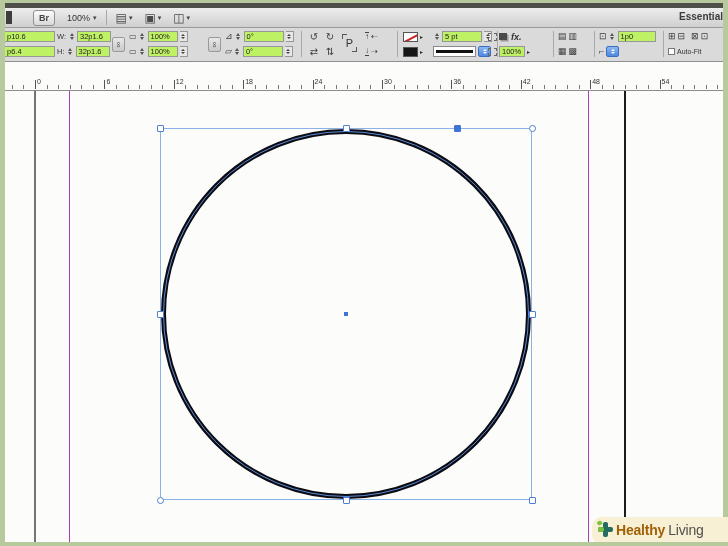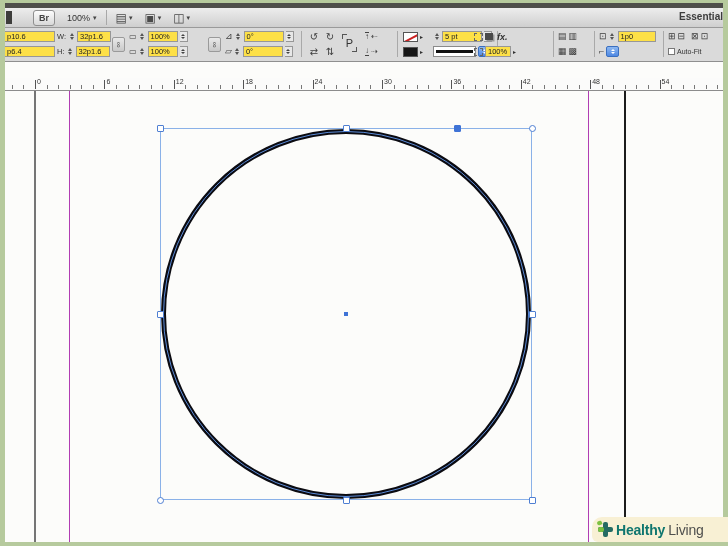--- a/index.html
+++ b/index.html
@@ -29,21 +29,21 @@
   .icon-dd{display:flex;align-items:center;gap:2px;margin-right:12px}
   .icon-dd .g{font-size:12px;color:#4a4a4a;line-height:1}
   .workspace{position:absolute;right:0;top:3px;font-weight:bold;font-size:10px;color:#3c3c3c;white-space:nowrap}
 
   
   .cpanel{position:absolute;left:5px;top:28px;width:718px;height:34px;background:#dadada;
           border-bottom:1px solid #8f8f8f;box-sizing:border-box;overflow:hidden}
   .cp-g{position:absolute;top:2px;display:grid;grid-template-rows:13px 13px;row-gap:2px}
   .cp-row{display:flex;align-items:center;gap:2px}
   .cp-sep{position:absolute;top:3px;height:26px;width:1px;background:#a9a9a9}
-  .fld{height:11px;background:#fde047;border:1px solid #979797;font-size:7.5px;line-height:10px;
+  .fld{height:11px;background:#bef264;border:1px solid #979797;font-size:7.5px;line-height:10px;
        padding:0 2px;box-sizing:border-box;color:#222;white-space:nowrap;overflow:hidden}
   .fld.cut{border-left:none}
   .lbl{font-size:7.5px;color:#333}
   .spin{display:flex;flex-direction:column;align-items:center;justify-content:center;width:7px;gap:1px}
   .spin i{display:block;width:0;height:0;border-left:2.5px solid transparent;border-right:2.5px solid transparent}
   .spin i.up{border-bottom:3px solid #555}
   .spin i.dn{border-top:3px solid #555}
   .combo{width:8px;height:11px;border:1px solid #979797;border-left:none;background:#e7e7e7;
          display:flex;flex-direction:column;align-items:center;justify-content:center;gap:1px;box-sizing:border-box}
   .combo i{display:block;width:0;height:0;border-left:2px solid transparent;border-right:2px solid transparent}
@@ -115,21 +115,21 @@
 
   
   .watermark{position:absolute;left:592px;top:517px;width:136px;height:25px;background:#f8f0d4;
              border-radius:10px 0 0 6px;display:flex;align-items:center;z-index:50;padding-left:6px;box-sizing:border-box}
   .plus-ic{position:relative;width:15px;height:15px;margin-right:3px;flex:none}
   .plus-ic .pv{position:absolute;left:5px;top:0;width:5px;height:15px;background:#256b62;border-radius:2px}
   .plus-ic .ph{position:absolute;left:0;top:5px;width:15px;height:5px;background:#256b62;border-radius:2px}
   .plus-ic .pg{position:absolute;left:0;top:5px;width:6px;height:5px;background:#7dc242;border-radius:2px}
   .plus-ic .leaf{position:absolute;left:-1px;top:-1px;width:5px;height:4px;background:#7dc242;
                  border-radius:50% 50% 0 50%;transform:rotate(-20deg)}
-  .wm-bold{font-size:14px;font-weight:bold;color:#0f766e;letter-spacing:-0.2px}
+  .wm-bold{font-size:14px;font-weight:bold;color:#a16207;letter-spacing:-0.2px}
   .wm-light{font-size:14px;color:#4f4f4d;margin-left:3px;letter-spacing:-0.2px}
 </style>
 </head>
 <body>
 
 <div id="screen">
 
   <div class="top-dark"></div>
 
   <div class="app-bar">
@@ -291,21 +291,21 @@
             <i></i>
           </div>
         <div class="bluebtn">
             <i class="up"></i>
             <i class="dn"></i>
           </div>
       </div>
     </div>
     <div class="cp-sep" style="left:492px"></div>
 
-    <div class="cp-g" style="left:469px">
+    <div class="cp-g" style="left:483px">
       <div class="cp-row">
         <div class="dash-sq"></div>
         <div class="shadow-sq"></div>
         <span class="fx">fx.</span>
       </div>
       <div class="cp-row">
         <div class="dash-sq"></div>
         <div class="fld" style="width:26px">100%</div>
         <span class="sw-arrow">▸</span>
       </div>

